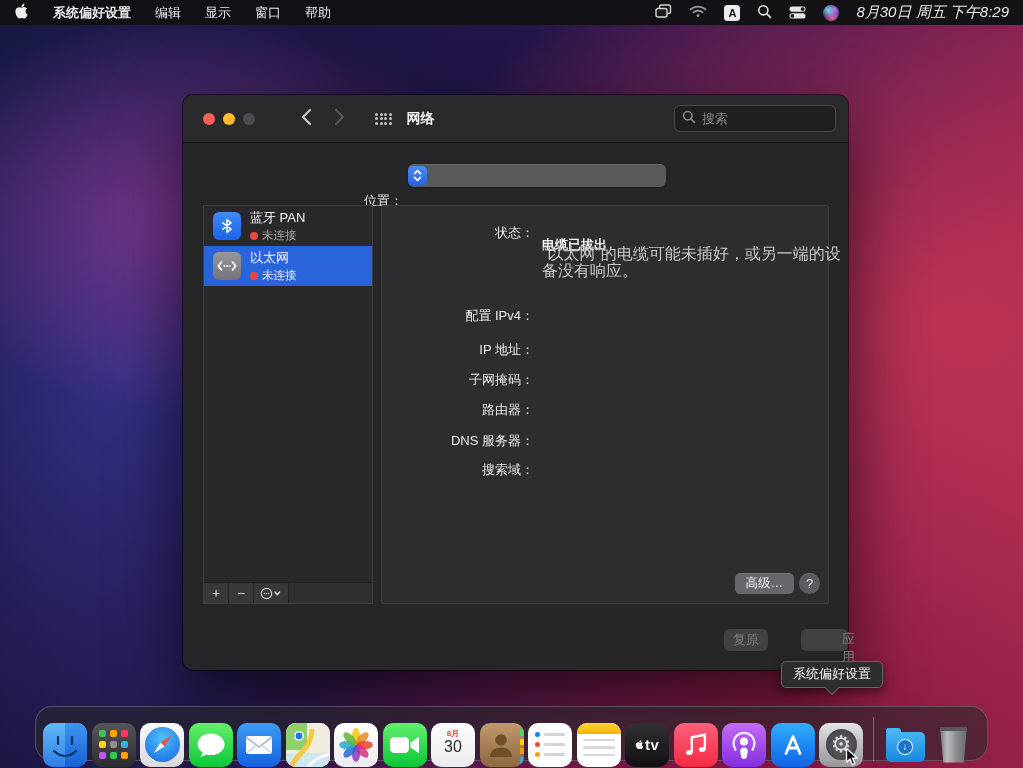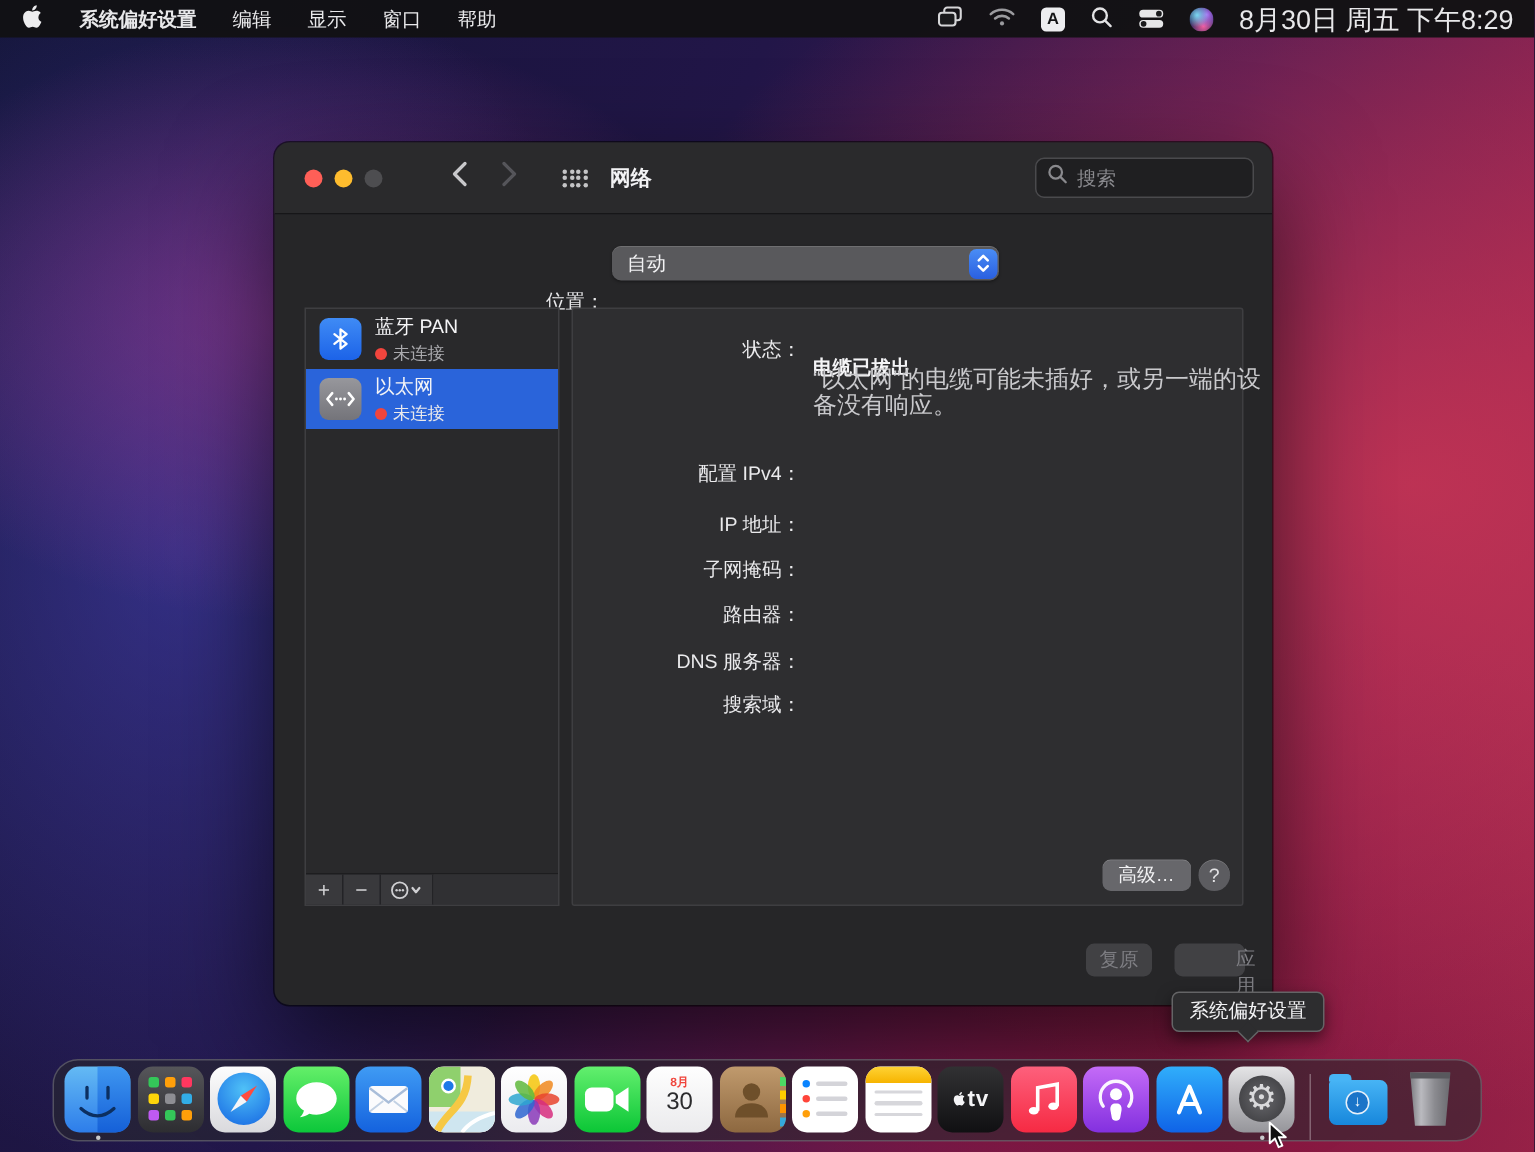--- a/index.html
+++ b/index.html
@@ -35,21 +35,21 @@
   }
   .siri-orb {
     width:16px; height:16px; border-radius:50%;
     background:
       radial-gradient(circle at 32% 32%, #7ad7f0, transparent 52%),
       radial-gradient(circle at 72% 30%, #b06ef5, transparent 55%),
       radial-gradient(circle at 58% 78%, #f55fa0, transparent 58%),
       #2a2a5e;
   }
   .cc-pill { display:flex; flex-direction:column; gap:2px; }
-  .clock { font-size:18px; white-space:nowrap; }
+  .clock { font-size:15px; white-space:nowrap;font-style:italic; }
   
   .window {
     position:absolute; left:183px; top:95px; width:665px; height:575px; z-index:10;
     background:#262628; border-radius:10px;
     box-shadow:0 0 0 1px rgba(0,0,0,.55), 0 28px 70px rgba(0,0,0,.62);
   }
   .titlebar {
     position:absolute; left:0; top:0; right:0; height:48px;
     background:#2a2a2c; border-radius:10px 10px 0 0;
     border-bottom:1px solid #161618;
@@ -58,21 +58,21 @@
   .traffic { display:flex; gap:8px; margin-left:8px; }
   .tl { width:12px; height:12px; border-radius:50%; }
   .tl.red { background:#ff5f57; }
   .tl.yellow { background:#febc2e; }
   .tl.gray { background:#4d4d50; }
   .nav { display:flex; gap:22px; margin-left:46px; align-items:center; }
   .grid-icon { display:grid; grid-template-columns:repeat(4,3px); grid-auto-rows:3px; gap:1.5px; margin-left:30px; }
   .grid-icon span { background:#c4c4c6; border-radius:50%; }
   .win-title { margin-left:15px; font-size:14px; font-weight:700; color:#f2f2f4; }
   .search {
-    margin-left:auto; width:146px; height:27px; position:relative;
+    margin-left:auto; width:162px; height:27px; position:relative;
     background:#1f1f21; border:1px solid #4a4a4d; border-radius:6px;
     display:flex; align-items:center; padding-left:7px; gap:4px;
   }
   .search input {
     background:transparent; border:none; outline:none; color:#ddd;
     font-size:13px; width:120px; font-family:inherit;
   }
   .search input::placeholder { color:#8a8a8e; }
   
   .loc-label { position:absolute; left:100px; top:73px; width:120px; text-align:right; font-size:13px; color:#eaeaec;margin-top:24px; }
@@ -126,39 +126,39 @@
     position:absolute; right:8px; top:367px; width:21px; height:21px; border-radius:50%;
     background:#5c5c60; border:none; color:#e2e2e4; font-size:13px; font-family:inherit;
     display:flex; align-items:center; justify-content:center;
     box-shadow:inset 0 0.5px 0 rgba(255,255,255,.22);
   }
   .footer-btn {
     position:absolute; top:534px; width:44px; height:22px; border:none; border-radius:5.5px;
     background:#414144; color:#7e7e83; font-size:13px; font-family:inherit;
   }
   .footer-btn.revert { left:541px; }
-  .footer-btn.apply  { left:600px;padding-left:41px; }
+  .footer-btn.apply  { left:618px;padding-left:41px; }
   
   .tooltip {
     position:absolute; left:781px; top:661px; z-index:40;
     background:#2d2d2f; border:1px solid #646466; border-radius:5px;
     padding:3px 11px 4px; color:#f2f2f4; font-size:13px;
     box-shadow:0 4px 10px rgba(0,0,0,.5);
   }
   .tooltip::after {
     content:''; position:absolute; left:50%; bottom:-5.5px; margin-left:-5px;
     width:9px; height:9px; background:#2d2d2f;
     border-right:1px solid #646466; border-bottom:1px solid #646466;
     transform:rotate(45deg);
   }
   
   .dock {
     position:absolute; left:35px; right:35px; bottom:7px; height:55px; z-index:30;
     background:rgba(40,40,45,.58); border:1px solid rgba(130,130,136,.5);
-    border-radius:17px; display:flex; align-items:flex-end; padding:0 7px; gap:4.5px;
+    border-radius:17px; display:flex; align-items:flex-start; padding:10px 7px; gap:4.5px;
   }
   .dock-item { width:44px; height:55px; position:relative; display:flex; align-items:center; justify-content:center; }
   .dock-item.running::after {
     content:''; position:absolute; bottom:0px; left:50%; margin-left:-1.5px;
     width:3px; height:3px; border-radius:50%; background:#c9c9cc;
   }
   .di { width:44px; height:44px; border-radius:10px; position:relative; overflow:hidden; flex:none; }
   .abs { position:absolute; inset:0; }
   .di.finder { background:linear-gradient(180deg,#64baf4,#2d7dea); }
   .di.finder .half { position:absolute; left:50%; right:0; top:0; bottom:0; background:linear-gradient(180deg,#3e96f0,#1560d8); }
@@ -293,21 +293,20 @@
             <circle cx="5.8" cy="5.8" r="4.2"></circle>
             <path d="M9.1 9.1 L12.5 12.5"></path>
           </svg>
       </span>
       <input placeholder="搜索" style="">
     </div>
   </div>
 
   <span class="loc-label">位置：</span>
   <div class="popup loc">
-    <span class="popup-text">自动</span>
     <span class="popup-cap">
       <svg width="9" height="13" viewBox="0 0 9 13" fill="none" stroke="#fff" stroke-width="1.7" stroke-linecap="round" stroke-linejoin="round">
           <path d="M1.5 4.6 L4.5 1.6 L7.5 4.6"></path>
           <path d="M1.5 8.4 L4.5 11.4 L7.5 8.4"></path>
         </svg>
     </span>
   </div>
 
   <div class="sidebar">
     <div class="svc-row">

